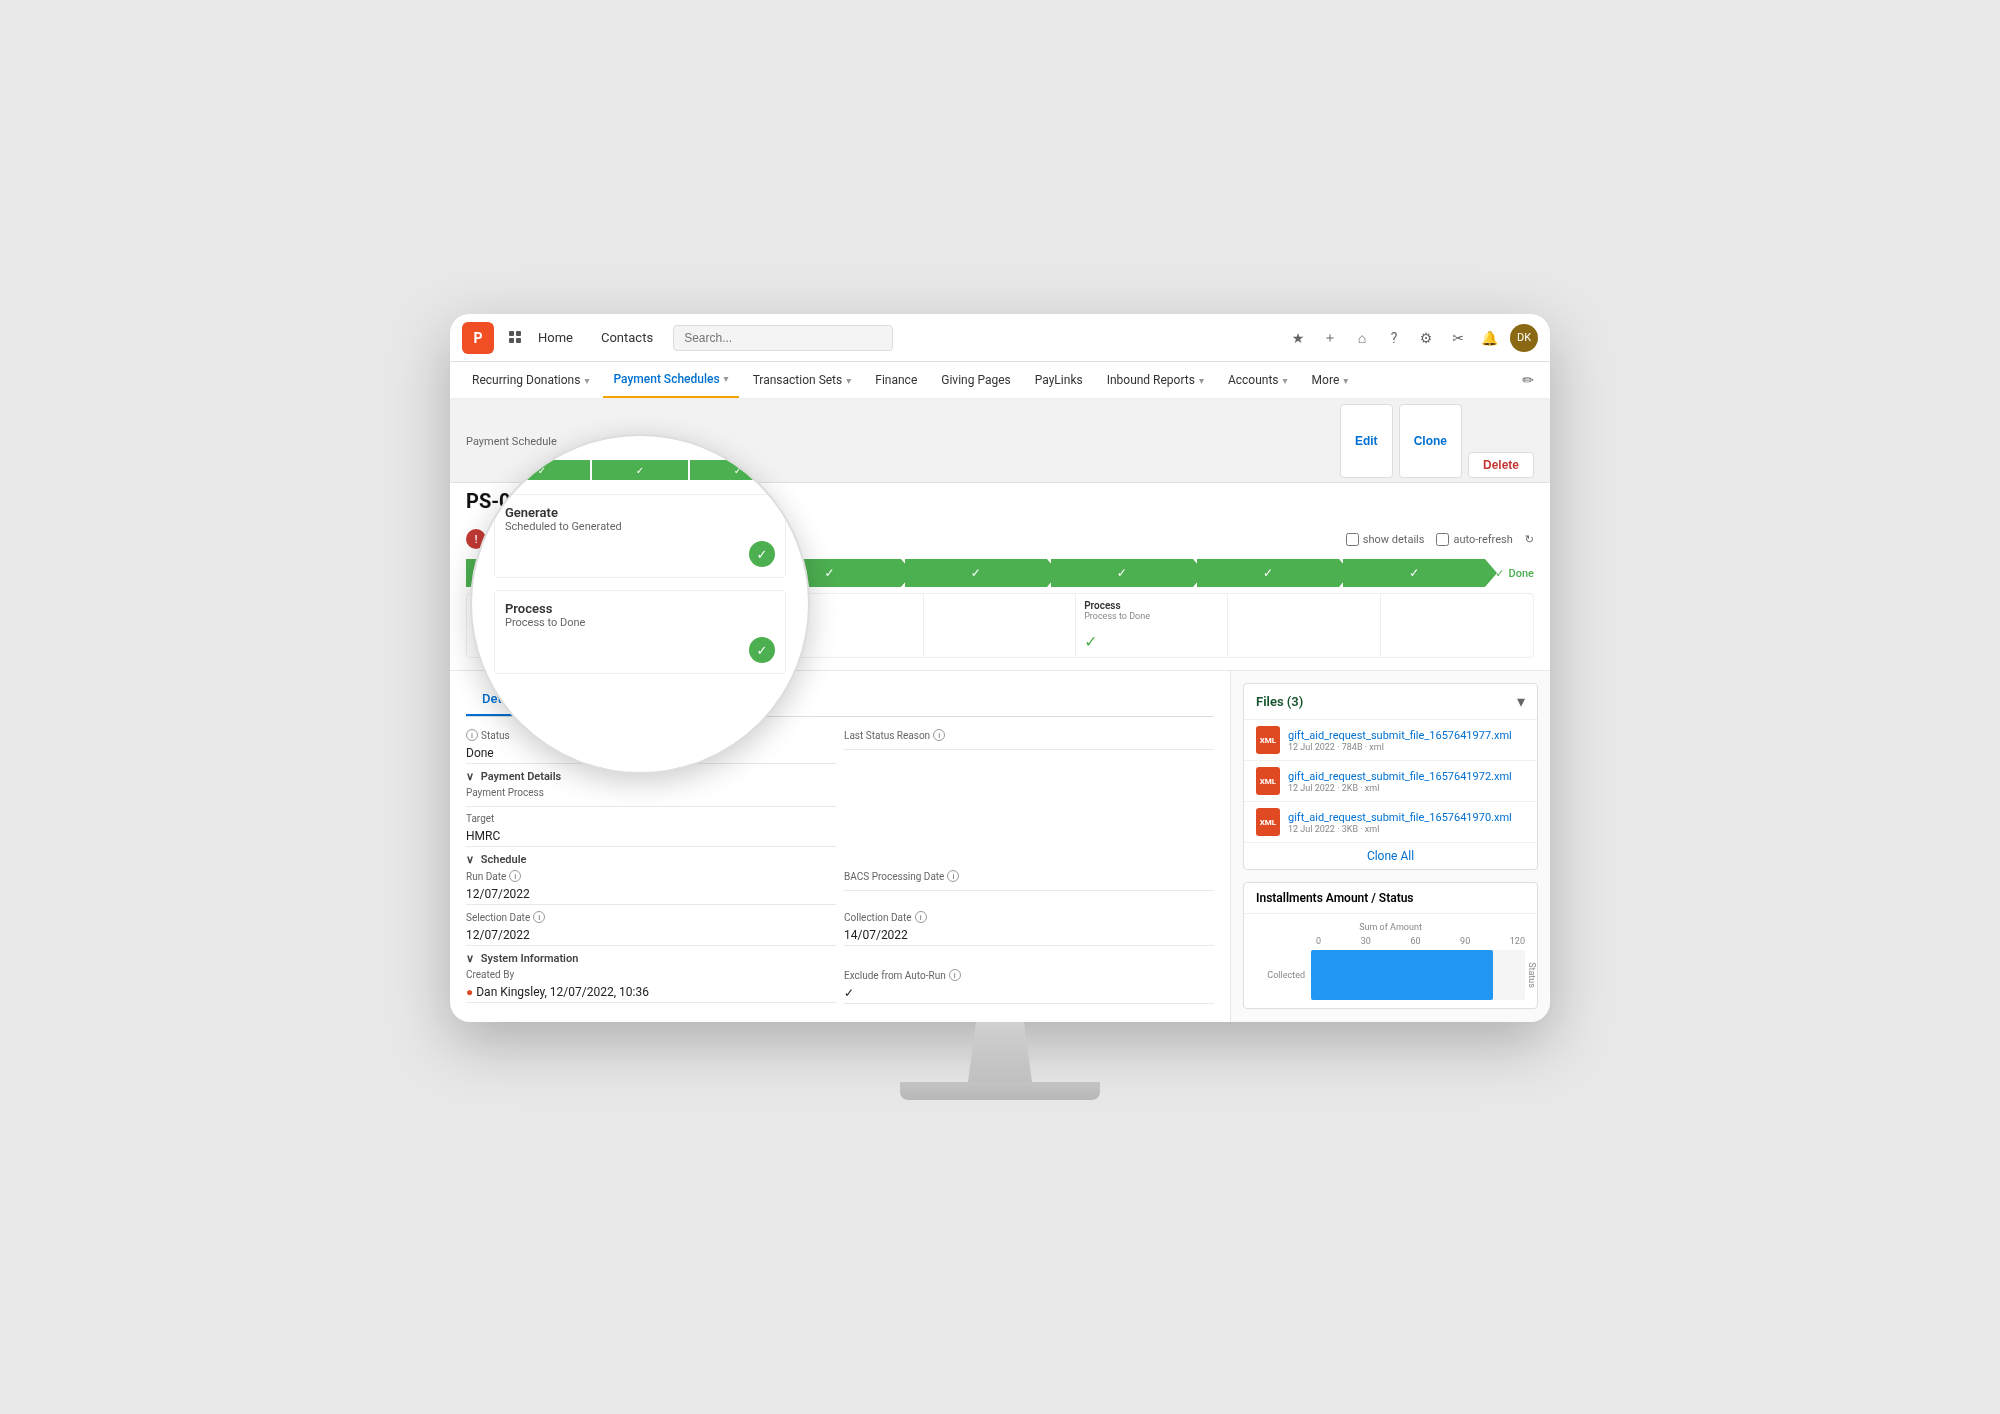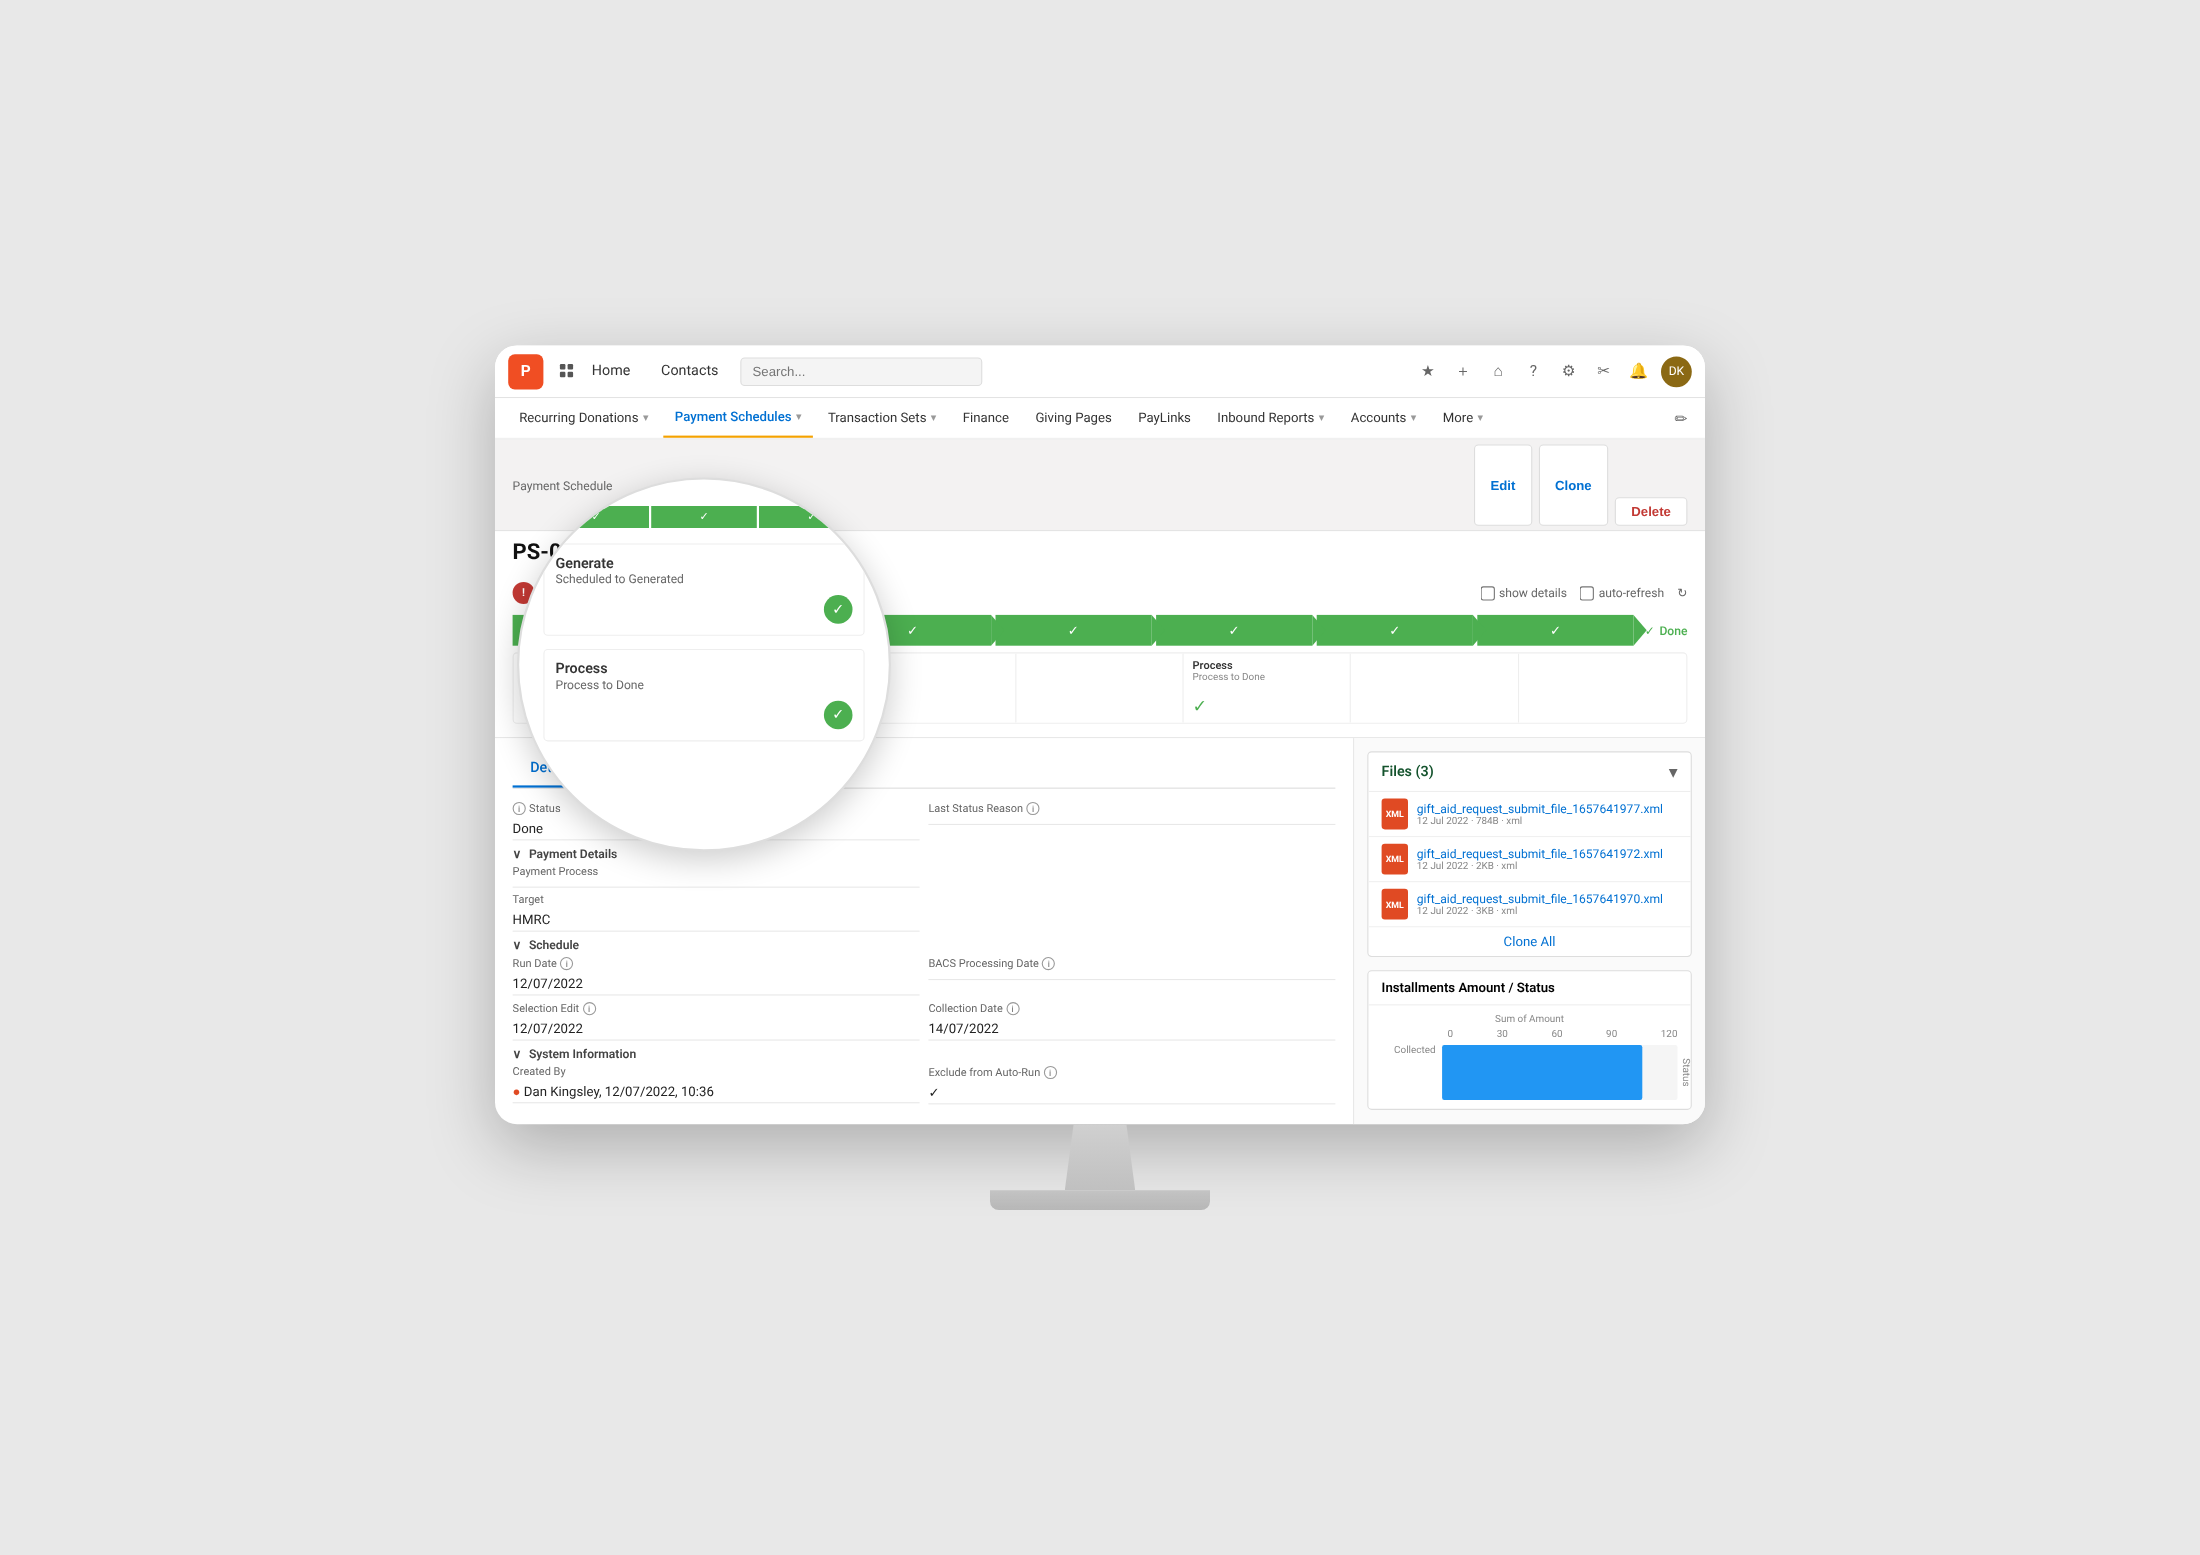--- a/index.html
+++ b/index.html
@@ -681,21 +681,21 @@
               <span>BACS Processing Date</span>
               <span class="info-icon">i</span>
             </div>
             <div class="field-value"></div>
           </div>
         </div>
 
         <div class="form-row">
           <div class="form-field">
             <div class="field-label">
-              <span>Selection Edit</span>
+              <span>Selection Date</span>
               <span class="info-icon">i</span>
             </div>
             <div class="field-value">12/07/2022</div>
           </div>
           <div class="form-field">
             <div class="field-label">
               <span>Collection Date</span>
               <span class="info-icon">i</span>
             </div>
             <div class="field-value">14/07/2022</div>
@@ -762,21 +762,21 @@
           <div class="chart-area">
             <div style="font-size:9px; color:#888; text-align:center; margin-bottom:4px;">Sum of Amount</div>
             <div class="chart-x-labels">
               <span>0</span>
               <span>30</span>
               <span>60</span>
               <span>90</span>
               <span>120</span>
             </div>
             <div style="display:flex; position:relative;">
-              <div style="display:flex; flex-direction:column; justify-content:flex-start; align-items:flex-end; width:55px; flex-shrink:0;">
+              <div style="display:flex; flex-direction:column; justify-content:center; align-items:flex-end; width:55px; flex-shrink:0;">
                 <div style="font-size:9px; color:#888; text-align:right; padding-right:6px;">Collected</div>
               </div>
               <div style="flex:1; position:relative;">
                 <div style="height:50px; background:#f5f5f5; position:relative; border-radius:2px;">
                   <div style="position:absolute; left:0; top:0; height:100%; width:85%; background:#2196f3; border-radius:2px;"></div>
                 </div>
               </div>
               <div style="position:absolute; right:-20px; top:50%; transform:translateY(-50%) rotate(90deg); font-size:9px; color:#888; white-space:nowrap;">Status</div>
             </div>
           </div>

